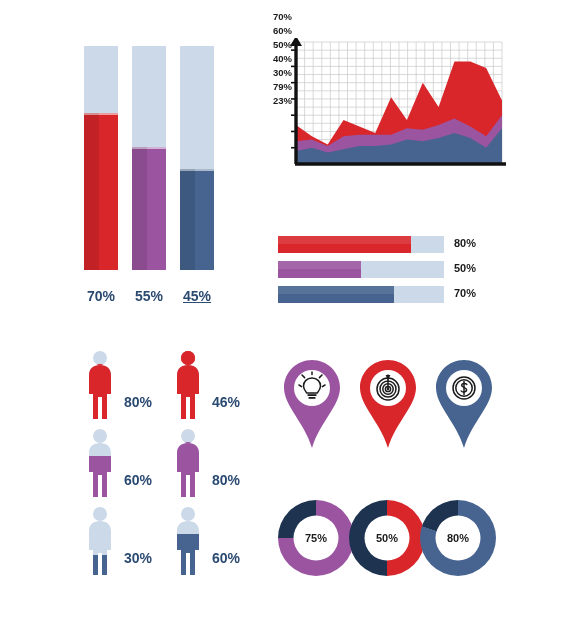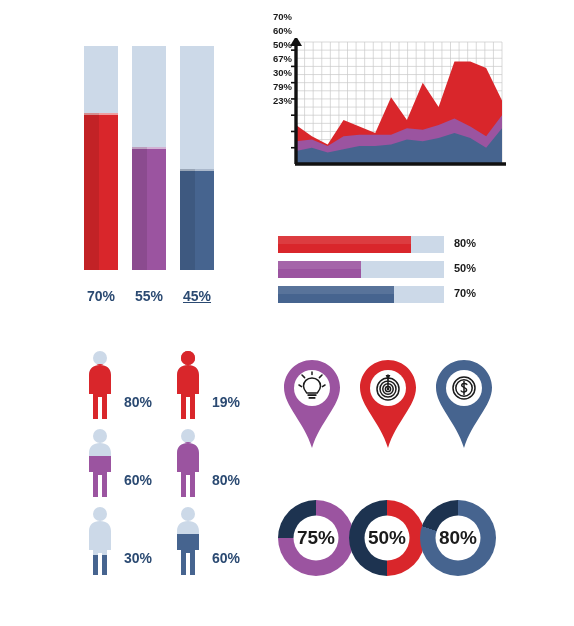--- a/index.html
+++ b/index.html
@@ -42,21 +42,21 @@
   
   #pins{left:280px;top:358px;width:216px;height:110px;}
   .pin{position:absolute;width:64px;height:92px;}
 
   
   #donuts{left:278px;top:500px;width:218px;height:82px;}
   .donut{position:absolute;width:76px;height:76px;border-radius:50%;}
   .donut-hole{position:absolute;left:50%;top:50%;transform:translate(-50%,-50%);
        width:45px;height:45px;border-radius:50%;background:#fff;}
   .donut-txt{position:absolute;left:0;right:0;top:50%;transform:translateY(-50%);
-       text-align:center;font-size:19px;font-weight:bold;color:#1b1b1b;z-index:3;}
+       text-align:center;font-size:11px;font-weight:bold;color:#1b1b1b;z-index:3;}
 </style>
 </head>
 <body>
 
 <div class="panel" id="vbars">
 
   <div class="vbar-col" style="left:0px;">
     <div class="vbar-track"></div>
     <div class="vbar-fill" id="vf0" style="height: 70%; background: rgb(217, 38, 43);">
       <div class="vbar-cap"></div>
@@ -77,21 +77,21 @@
 
   <div class="vbar-val lbl" style="left:-5px;">70%</div>
   <div class="vbar-val lbl" style="left:43px;margin-top:42px;">55%</div>
   <div class="vbar-val lbl" style="left:91px;text-decoration:underline;">45%</div>
 </div>
 
 <div class="panel" id="areachart">
   <div class="ax-lab" style="left:0px;top:58px;">23%</div>
   <div class="ax-lab" style="left:0px;top:44px;">79%</div>
   <div class="ax-lab" style="left:0px;top:30px;">30%</div>
-  <div class="ax-lab" style="left:0px;top:16px;">67%</div>
+  <div class="ax-lab" style="left:0px;top:16px;">40%</div>
   <div class="ax-lab" style="left:0px;top:2px;">50%</div>
   <div class="ax-lab" style="left:0px;top:-12px;">60%</div>
   <div class="ax-lab" style="left:0px;top:-26px;">70%</div>
 
   <svg id="area-svg" width="248" height="152" viewBox="0 0 248 152">
       <g>
         <line x1="38" y1="4" x2="38" y2="126" stroke="#c9c9c9" stroke-width="0.7"></line>
         <line x1="46.583333333333336" y1="4" x2="46.583333333333336" y2="126" stroke="#c9c9c9" stroke-width="0.7"></line>
         <line x1="55.16666666666667" y1="4" x2="55.16666666666667" y2="126" stroke="#c9c9c9" stroke-width="0.7"></line>
         <line x1="63.75" y1="4" x2="63.75" y2="126" stroke="#c9c9c9" stroke-width="0.7"></line>
@@ -197,21 +197,21 @@
         <g>
           <circle cx="20" cy="8" r="7" fill="#ccd9e8"></circle>
           <path d="M20 15 C13.5 15 9 18.5 9 25 L9 44 L13 44 L13 69 L18 69 L18 47 L22 47 L22 69 L27 69 L27 44 L31 44 L31 25 C31 18.5 26.5 15 20 15 Z" fill="#ccd9e8"></path>
         </g>
         <g clip-path="url(#pclip1)">
           <circle cx="20" cy="8" r="7" fill="#d9262b"></circle>
           <path d="M20 15 C13.5 15 9 18.5 9 25 L9 44 L13 44 L13 69 L18 69 L18 47 L22 47 L22 69 L27 69 L27 44 L31 44 L31 25 C31 18.5 26.5 15 20 15 Z" fill="#d9262b"></path>
         </g>
         <circle cx="20" cy="8" r="7" fill="#d9262b"></circle>
       </svg>
-    <div class="pval lbl">19%</div>
+    <div class="pval lbl">46%</div>
   </div>
   <div class="pcell" style="left:0px;top:78px;">
     <svg class="pfig" id="pf2" viewBox="0 0 40 70">
         <defs>
           <clipPath id="pclip2">
             <rect x="0" y="28" width="40" height="42"></rect>
           </clipPath>
         </defs>
         <g>
           <circle cx="20" cy="8" r="7" fill="#ccd9e8"></circle>

